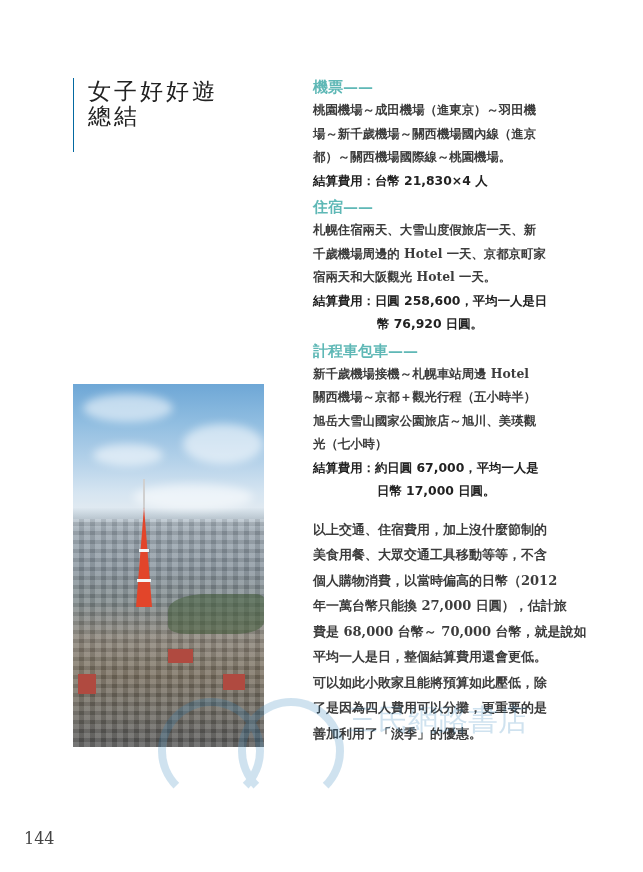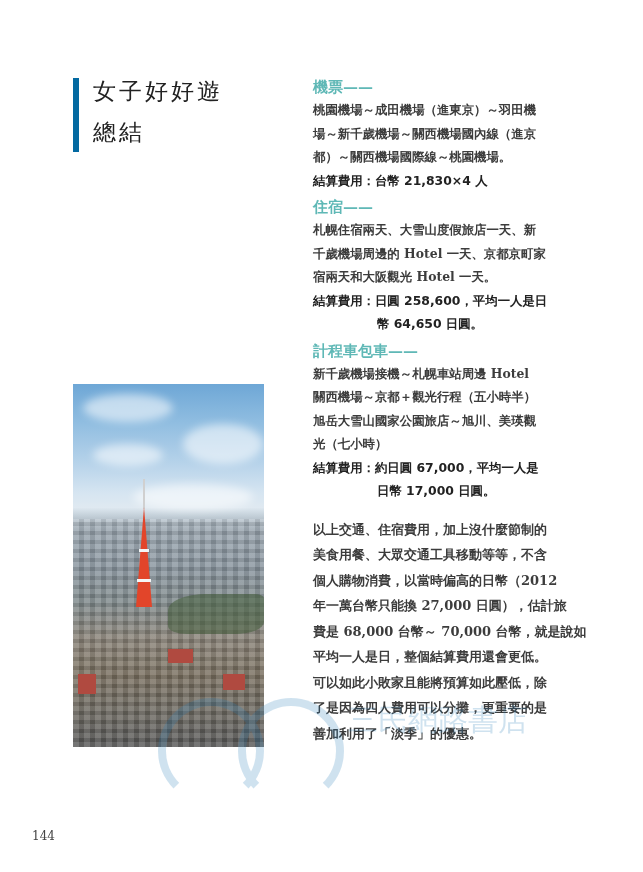--- a/index.html
+++ b/index.html
@@ -12,34 +12,34 @@
       height: 872px;
       position: relative;
       overflow: hidden;
       font-family: "DejaVu Serif", serif;
       color: #3a3a3a;
     }
     .title-block {
       position: absolute;
       left: 73px;
       top: 78px;
-      border-left: 6px solid #0369a1;
+      border-left: 1px solid #0369a1;
       padding-left: 14px;
       height: 74px;
     }
     .title-line {
       font-family: "DejaVu Serif", serif;
       font-size: 23px;
       line-height: 23px;
       color: #222222;
       letter-spacing: 3px;
       white-space: nowrap;
     }
     .title-line.l1 { margin-top: 2px; }
-    .title-line.l2 { margin-top: 18px; }
+    .title-line.l2 { margin-top: 2px; }
 
     .content {
       position: absolute;
       left: 313px;
       top: 76px;
       width: 265px;
       font-weight: bold;
     }
     .section { margin-bottom: 4px; }
     .section-heading {
@@ -178,24 +178,24 @@
       position: absolute;
       left: 200px;
       top: 6px;
       font-family: "DejaVu Sans", sans-serif;
       font-size: 30px;
       color: #2a7fb8;
       white-space: nowrap;
     }
     .page-number {
       position: absolute;
-      left: 32px;
+      left: 24px;
       top: 829px;
       font-family: "DejaVu Serif", serif;
-      font-size: 12px;
+      font-size: 16px;
       color: #444444;
     }
   </style>
 </head>
 <body>
 
 <div class="title-block">
   <div class="title-line l1">女子好好遊</div>
   <div class="title-line l2">總結</div>
 </div>
@@ -216,21 +216,21 @@
 
   <div class="section">
     <div class="section-heading">住宿——</div>
     <div class="section-body">
       <span class="line">札幌住宿兩天、大雪山度假旅店一天、新</span>
       <span class="line">千歲機場周邊的 Hotel 一天、京都京町家</span>
       <span class="line">宿兩天和大阪觀光 Hotel 一天。</span>
     </div>
     <div class="cost">
       <span class="line">結算費用：日圓 258,600，平均一人是日</span>
-      <span class="line indent">幣 64,650 日圓。</span>
+      <span class="line indent">幣 76,920 日圓。</span>
     </div>
   </div>
 
   <div class="section">
     <div class="section-heading">計程車包車——</div>
     <div class="section-body">
       <span class="line">新千歲機場接機～札幌車站周邊 Hotel</span>
       <span class="line">關西機場～京都＋觀光行程（五小時半）</span>
       <span class="line">旭岳大雪山國家公園旅店～旭川、美瑛觀</span>
       <span class="line">光（七小時）</span>

